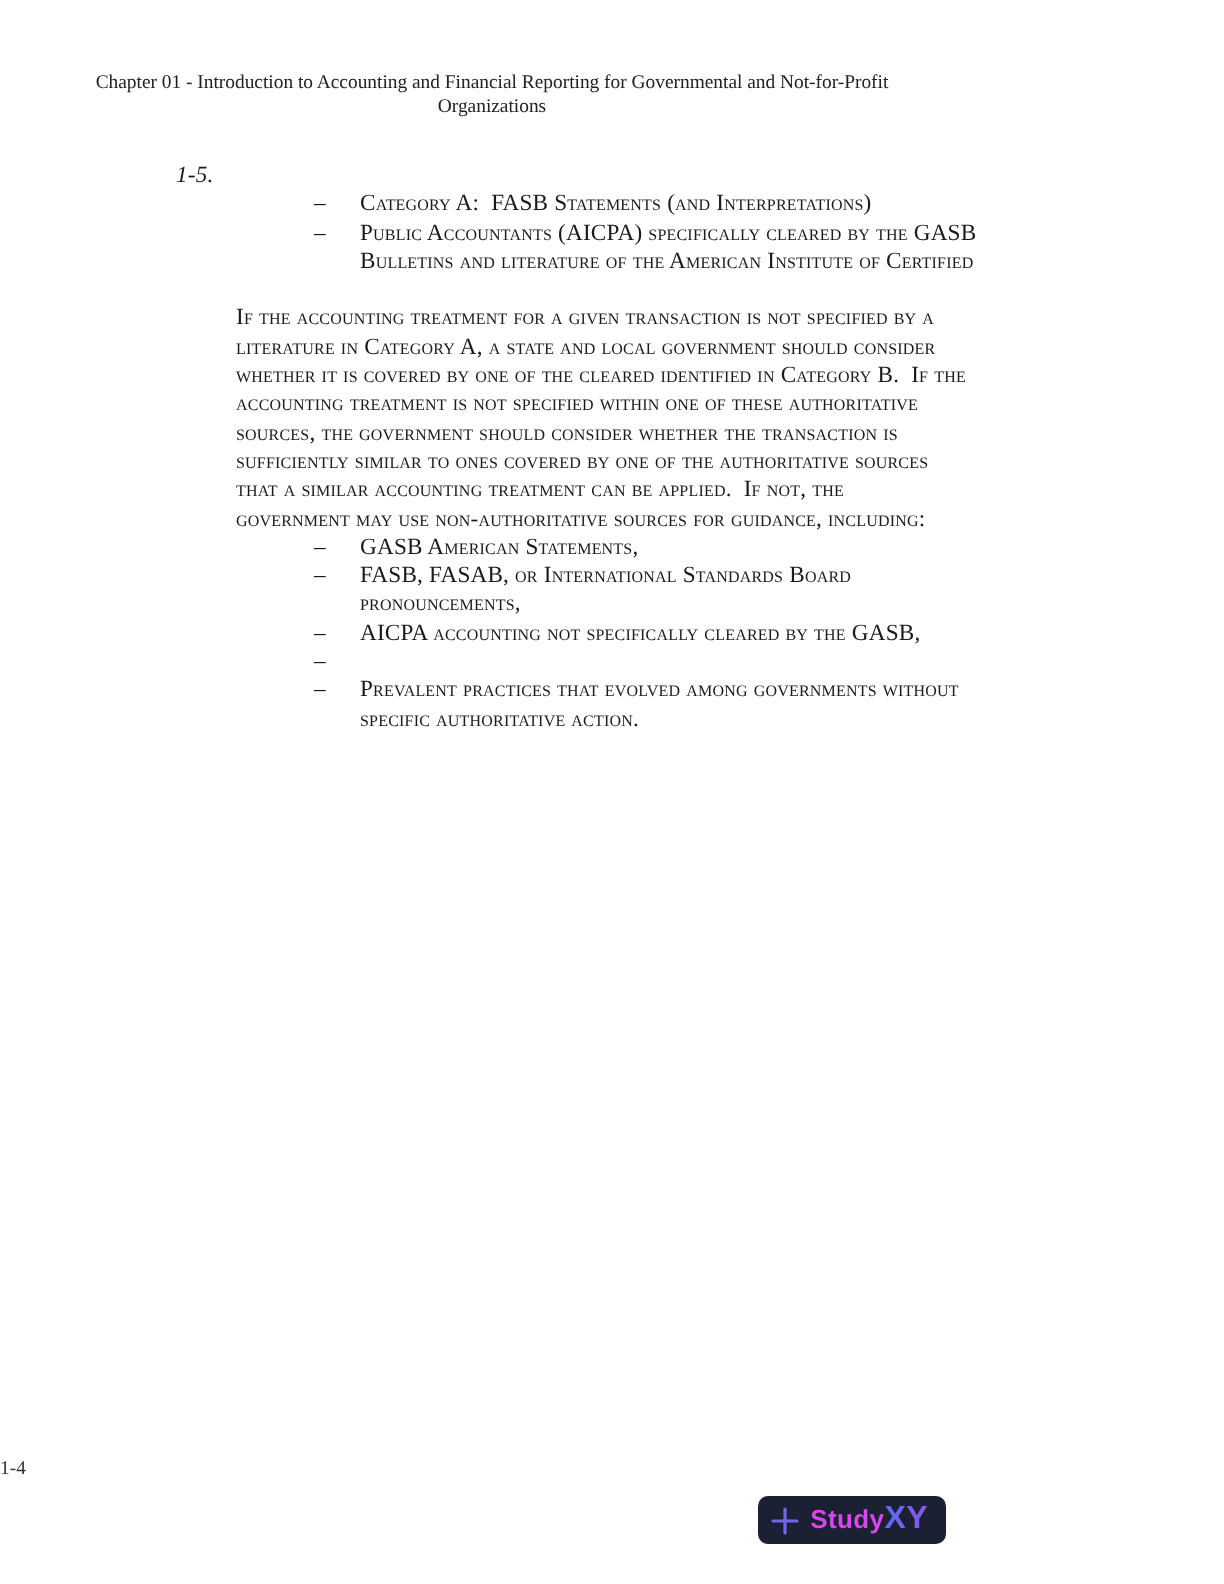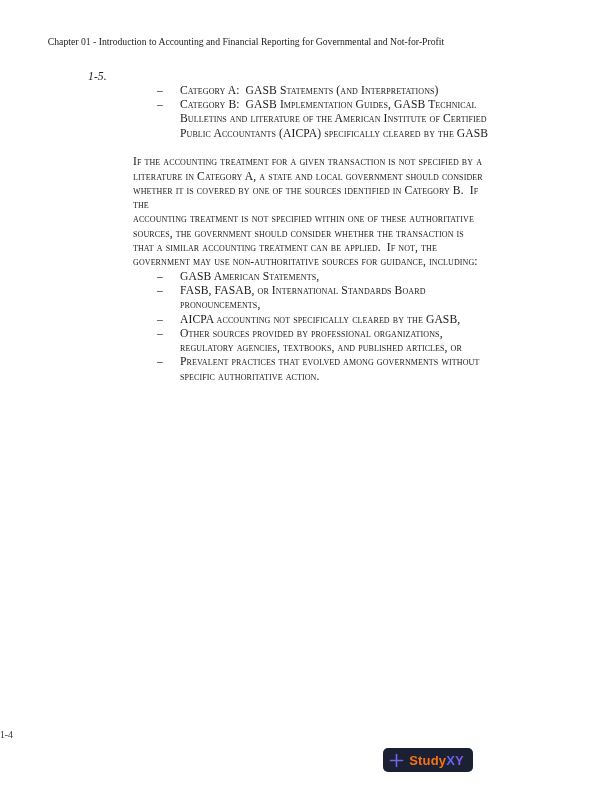--- a/index.html
+++ b/index.html
@@ -45,21 +45,21 @@
   }
   .bullet-row {
     display: flex;
     margin-left: 69px;
   }
   .dash {
     width: 23px;
     flex: 0 0 23px;
   }
   .para {
-    margin-left: 45px;
+    margin-left: 30px;
     margin-top: 14.3px;
   }
   .underlined {
     text-decoration: underline;
   }
   .footer {
     position: absolute;
     top: 729px;
     left: 0;
     width: 100%;
@@ -80,70 +80,71 @@
     font-family: "Liberation Sans", "DejaVu Sans", sans-serif;
     cursor: pointer;
   }
   .brand-plus {
     display: flex;
     align-items: center;
   }
   .brand-study {
     font-size: 13px;
     font-weight: bold;
-    color: #f97316;
+    color: #d946ef;
     letter-spacing: 0.2px;
   }
   .brand-xy {
-    font-size: 13px;
+    font-size: 16px;
     font-weight: bold;
     background: linear-gradient(90deg, #5b6cf0, #8a55ee);
     -webkit-background-clip: text;
     background-clip: text;
     color: transparent;
     letter-spacing: 0.2px;
   }
 </style>
 </head>
 <body>
 
 <div class="page">
 
   <div class="header">
     <div>Chapter 01 - Introduction to Accounting and Financial Reporting for Governmental and Not-for-Profit</div>
+    <div>Organizations</div>
   </div>
 
   <div class="content">
 
     <div class="lead-row">
       <div class="num">1-5.</div>
     </div>
 
     <div class="bullet-row">
       <div class="dash">–</div>
       <div>
-        <div class="line">Category A:  GASB Statements (and Interpretations)</div>
+        <div class="line">Category A:  FASB Statements (and Interpretations)</div>
       </div>
     </div>
 
     <div class="bullet-row">
       <div class="dash">–</div>
       <div>
-        <div class="line">Category B:  GASB Implementation Guides, GASB Technical</div>
+        <div class="line">Public Accountants (AICPA) specifically cleared by the GASB</div>
         <div class="line">Bulletins and literature of the American Institute of Certified</div>
-        <div class="line">Public Accountants (AICPA) specifically cleared by the GASB</div>
       </div>
     </div>
 
     <div class="para">
       <div class="line">If the accounting treatment for a given transaction is not specified by a</div>
       <div class="line">literature in Category A, a state and local government should consider</div>
-      <div class="line">whether it is covered by one of the sources identified in Category B.  If the</div>
+      <div class="line">whether it is covered by one of the cleared identified in Category B.  If the</div>
       <div class="line">accounting treatment is not specified within one of these authoritative</div>
       <div class="line">sources, the government should consider whether the transaction is</div>
+      <div class="line">sufficiently similar to ones covered by one of the authoritative sources</div>
       <div class="line">that a similar accounting treatment can be applied.  If not, the</div>
       <div class="line">government may use non-authoritative sources for guidance, including:</div>
     </div>
 
     <div class="bullet-row">
       <div class="dash">–</div>
       <div>
         <div class="line">GASB American Statements,</div>
       </div>
     </div>
@@ -158,24 +159,20 @@
 
     <div class="bullet-row">
       <div class="dash">–</div>
       <div>
         <div class="line">AICPA accounting not specifically cleared by the GASB,</div>
       </div>
     </div>
 
     <div class="bullet-row">
       <div class="dash">–</div>
-      <div>
-        <div class="line">Other sources provided by professional organizations,</div>
-        <div class="line">regulatory agencies, textbooks, and published articles, or</div>
-      </div>
     </div>
 
     <div class="bullet-row">
       <div class="dash">–</div>
       <div>
         <div class="line">Prevalent practices that evolved among governments without</div>
         <div class="line">specific authoritative action.</div>
       </div>
     </div>
 

